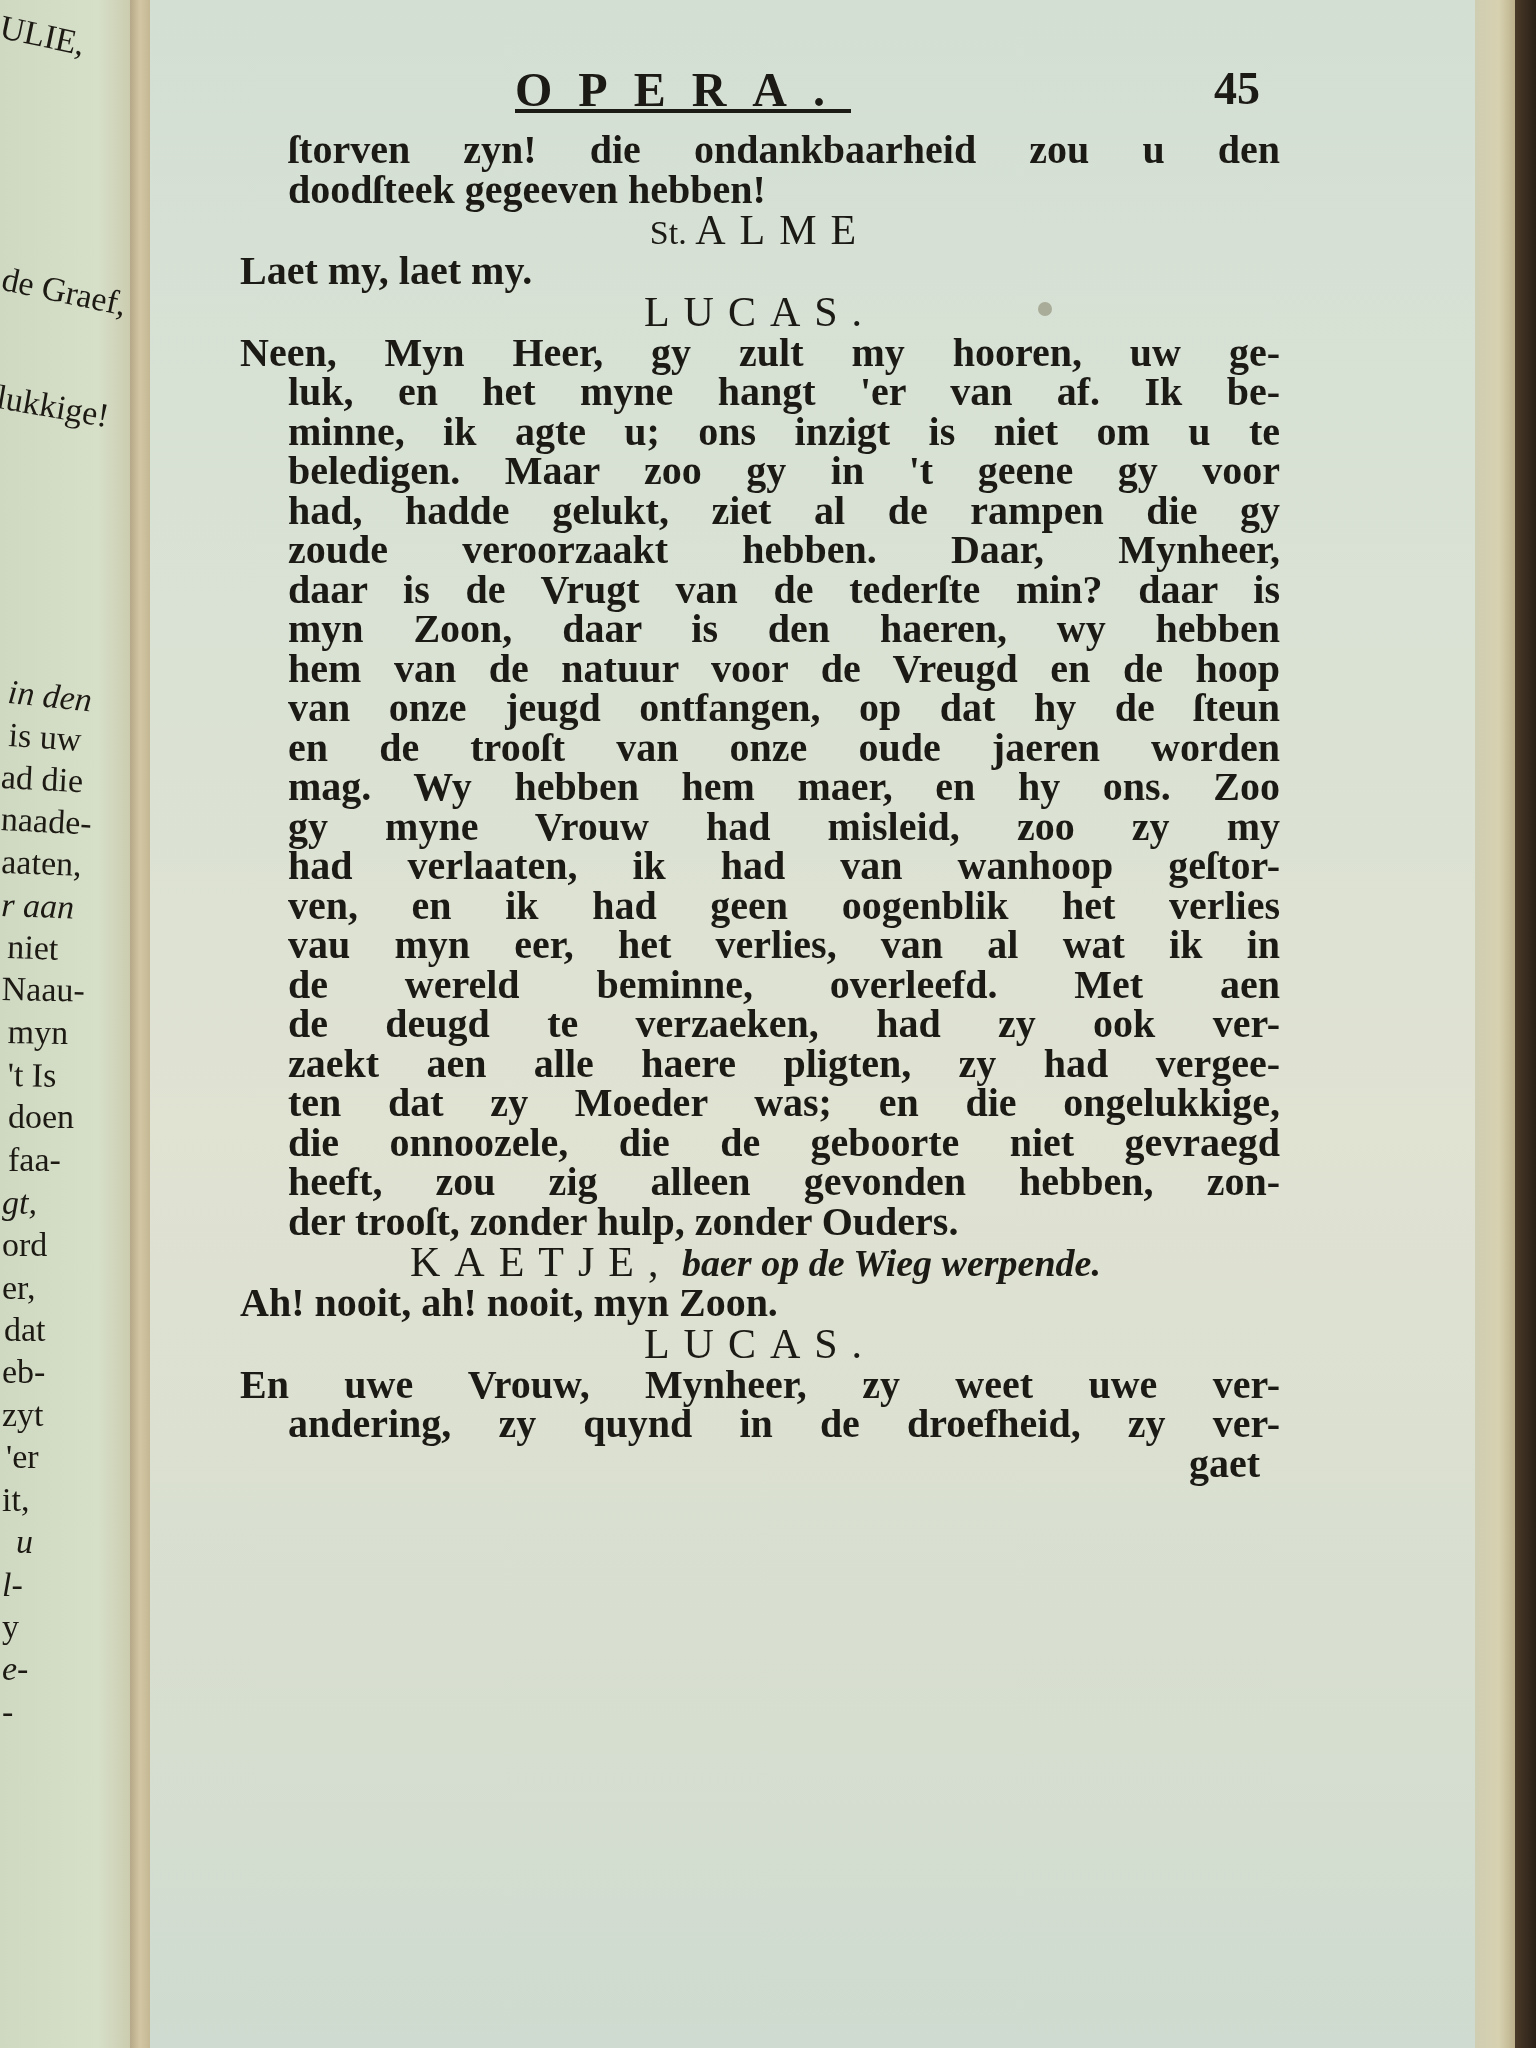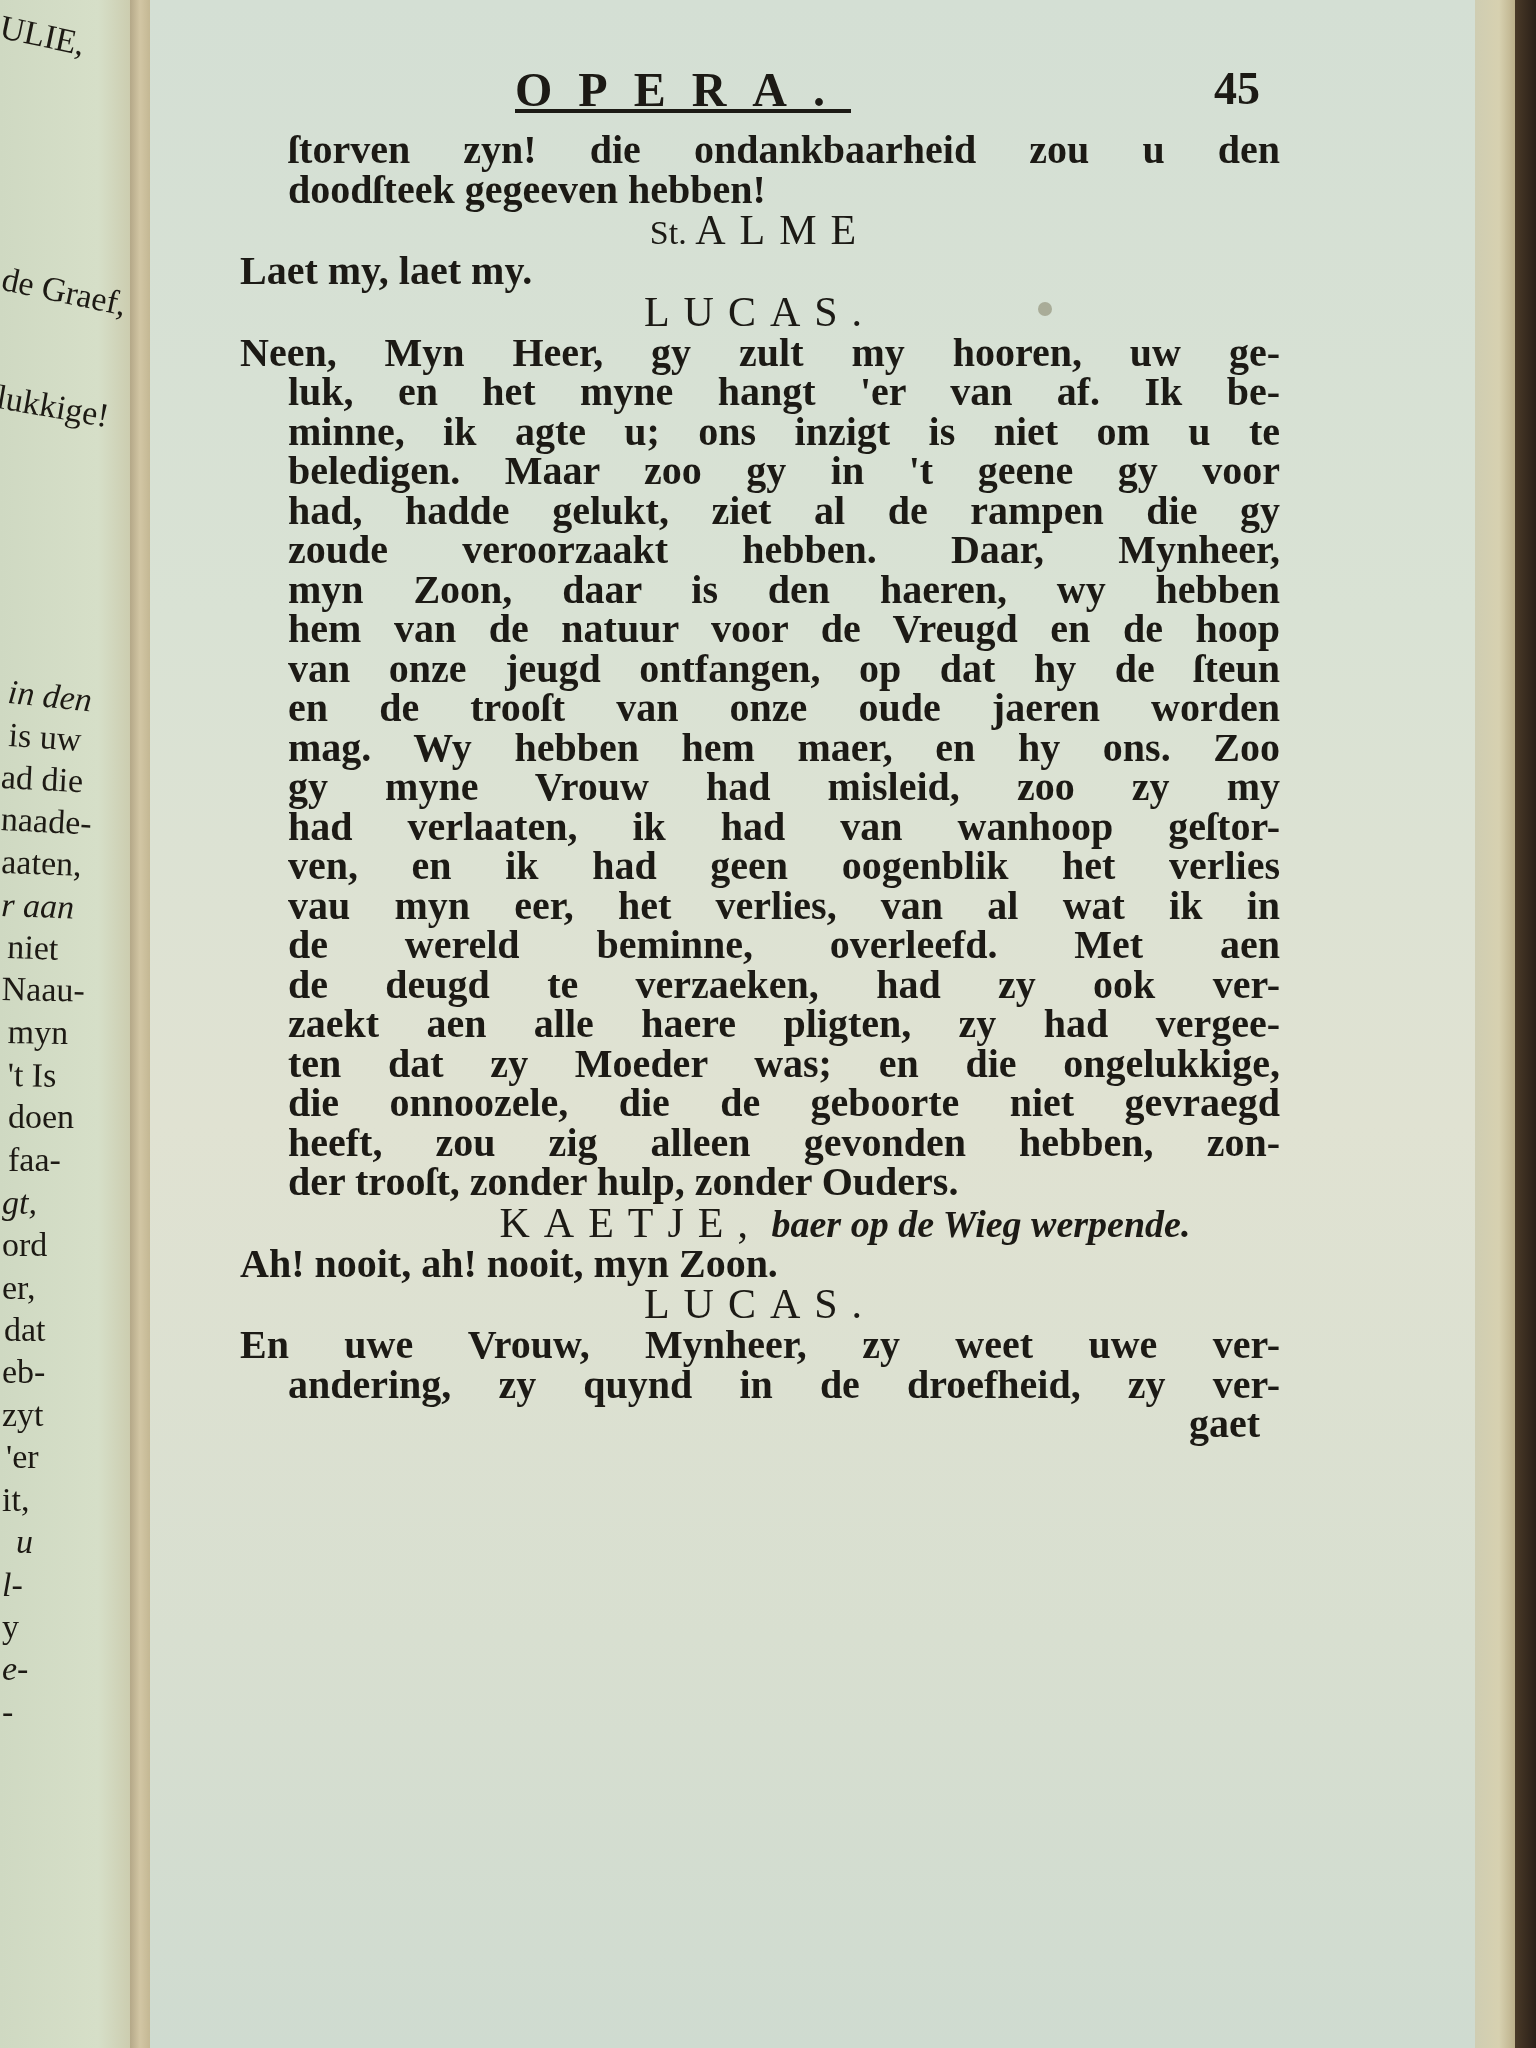--- a/index.html
+++ b/index.html
@@ -120,36 +120,37 @@
       <div class="line last indent">doodſteek gegeeven hebben!</div>
       <div class="speaker"><span class="small">St. </span><span>ALME</span></div>
       <div class="line last">Laet my, laet my.</div>
       <div class="speaker"><span>LUCAS.</span></div>
       <div class="line">Neen, Myn Heer, gy zult my hooren, uw ge-</div>
       <div class="line indent">luk, en het myne hangt 'er van af. Ik be-</div>
       <div class="line indent">minne, ik agte u; ons inzigt is niet om u te</div>
       <div class="line indent">beledigen. Maar zoo gy in 't geene gy voor</div>
       <div class="line indent">had, hadde gelukt, ziet al de rampen die gy</div>
       <div class="line indent">zoude veroorzaakt hebben. Daar, Mynheer,</div>
+      <div class="line indent">daar is de Vrugt van de tederſte min? daar is</div>
       <div class="line indent">myn Zoon, daar is den haeren, wy hebben</div>
       <div class="line indent">hem van de natuur voor de Vreugd en de hoop</div>
       <div class="line indent">van onze jeugd ontfangen, op dat hy de ſteun</div>
       <div class="line indent">en de trooſt van onze oude jaeren worden</div>
       <div class="line indent">mag. Wy hebben hem maer, en hy ons. Zoo</div>
       <div class="line indent">gy myne Vrouw had misleid, zoo zy my</div>
       <div class="line indent">had verlaaten, ik had van wanhoop geſtor-</div>
       <div class="line indent">ven, en ik had geen oogenblik het verlies</div>
       <div class="line indent">vau myn eer, het verlies, van al wat ik in</div>
       <div class="line indent">de wereld beminne, overleefd. Met aen</div>
       <div class="line indent">de deugd te verzaeken, had zy ook ver-</div>
       <div class="line indent">zaekt aen alle haere pligten, zy had vergee-</div>
       <div class="line indent">ten dat zy Moeder was; en die ongelukkige,</div>
       <div class="line indent">die onnoozele, die de geboorte niet gevraegd</div>
       <div class="line indent">heeft, zou zig alleen gevonden hebben, zon-</div>
       <div class="line last indent">der trooſt, zonder hulp, zonder Ouders.</div>
-      <div class="speaker" style="text-align: center; padding-left: 170px;"><span>KAETJE,</span><span class="stage-direction"> baer op de Wieg werpende.</span></div>
+      <div class="speaker" style="text-align: left; padding-left: 170px;"><span>KAETJE,</span><span class="stage-direction"> baer op de Wieg werpende.</span></div>
       <div class="line last">Ah! nooit, ah! nooit, myn Zoon.</div>
       <div class="speaker"><span>LUCAS.</span></div>
       <div class="line">En uwe Vrouw, Mynheer, zy weet uwe ver-</div>
       <div class="line indent">andering, zy quynd in de droefheid, zy ver-</div>
     </div>
   <div class="catchword">gaet</div>
 </div>
 
 </body></html>

